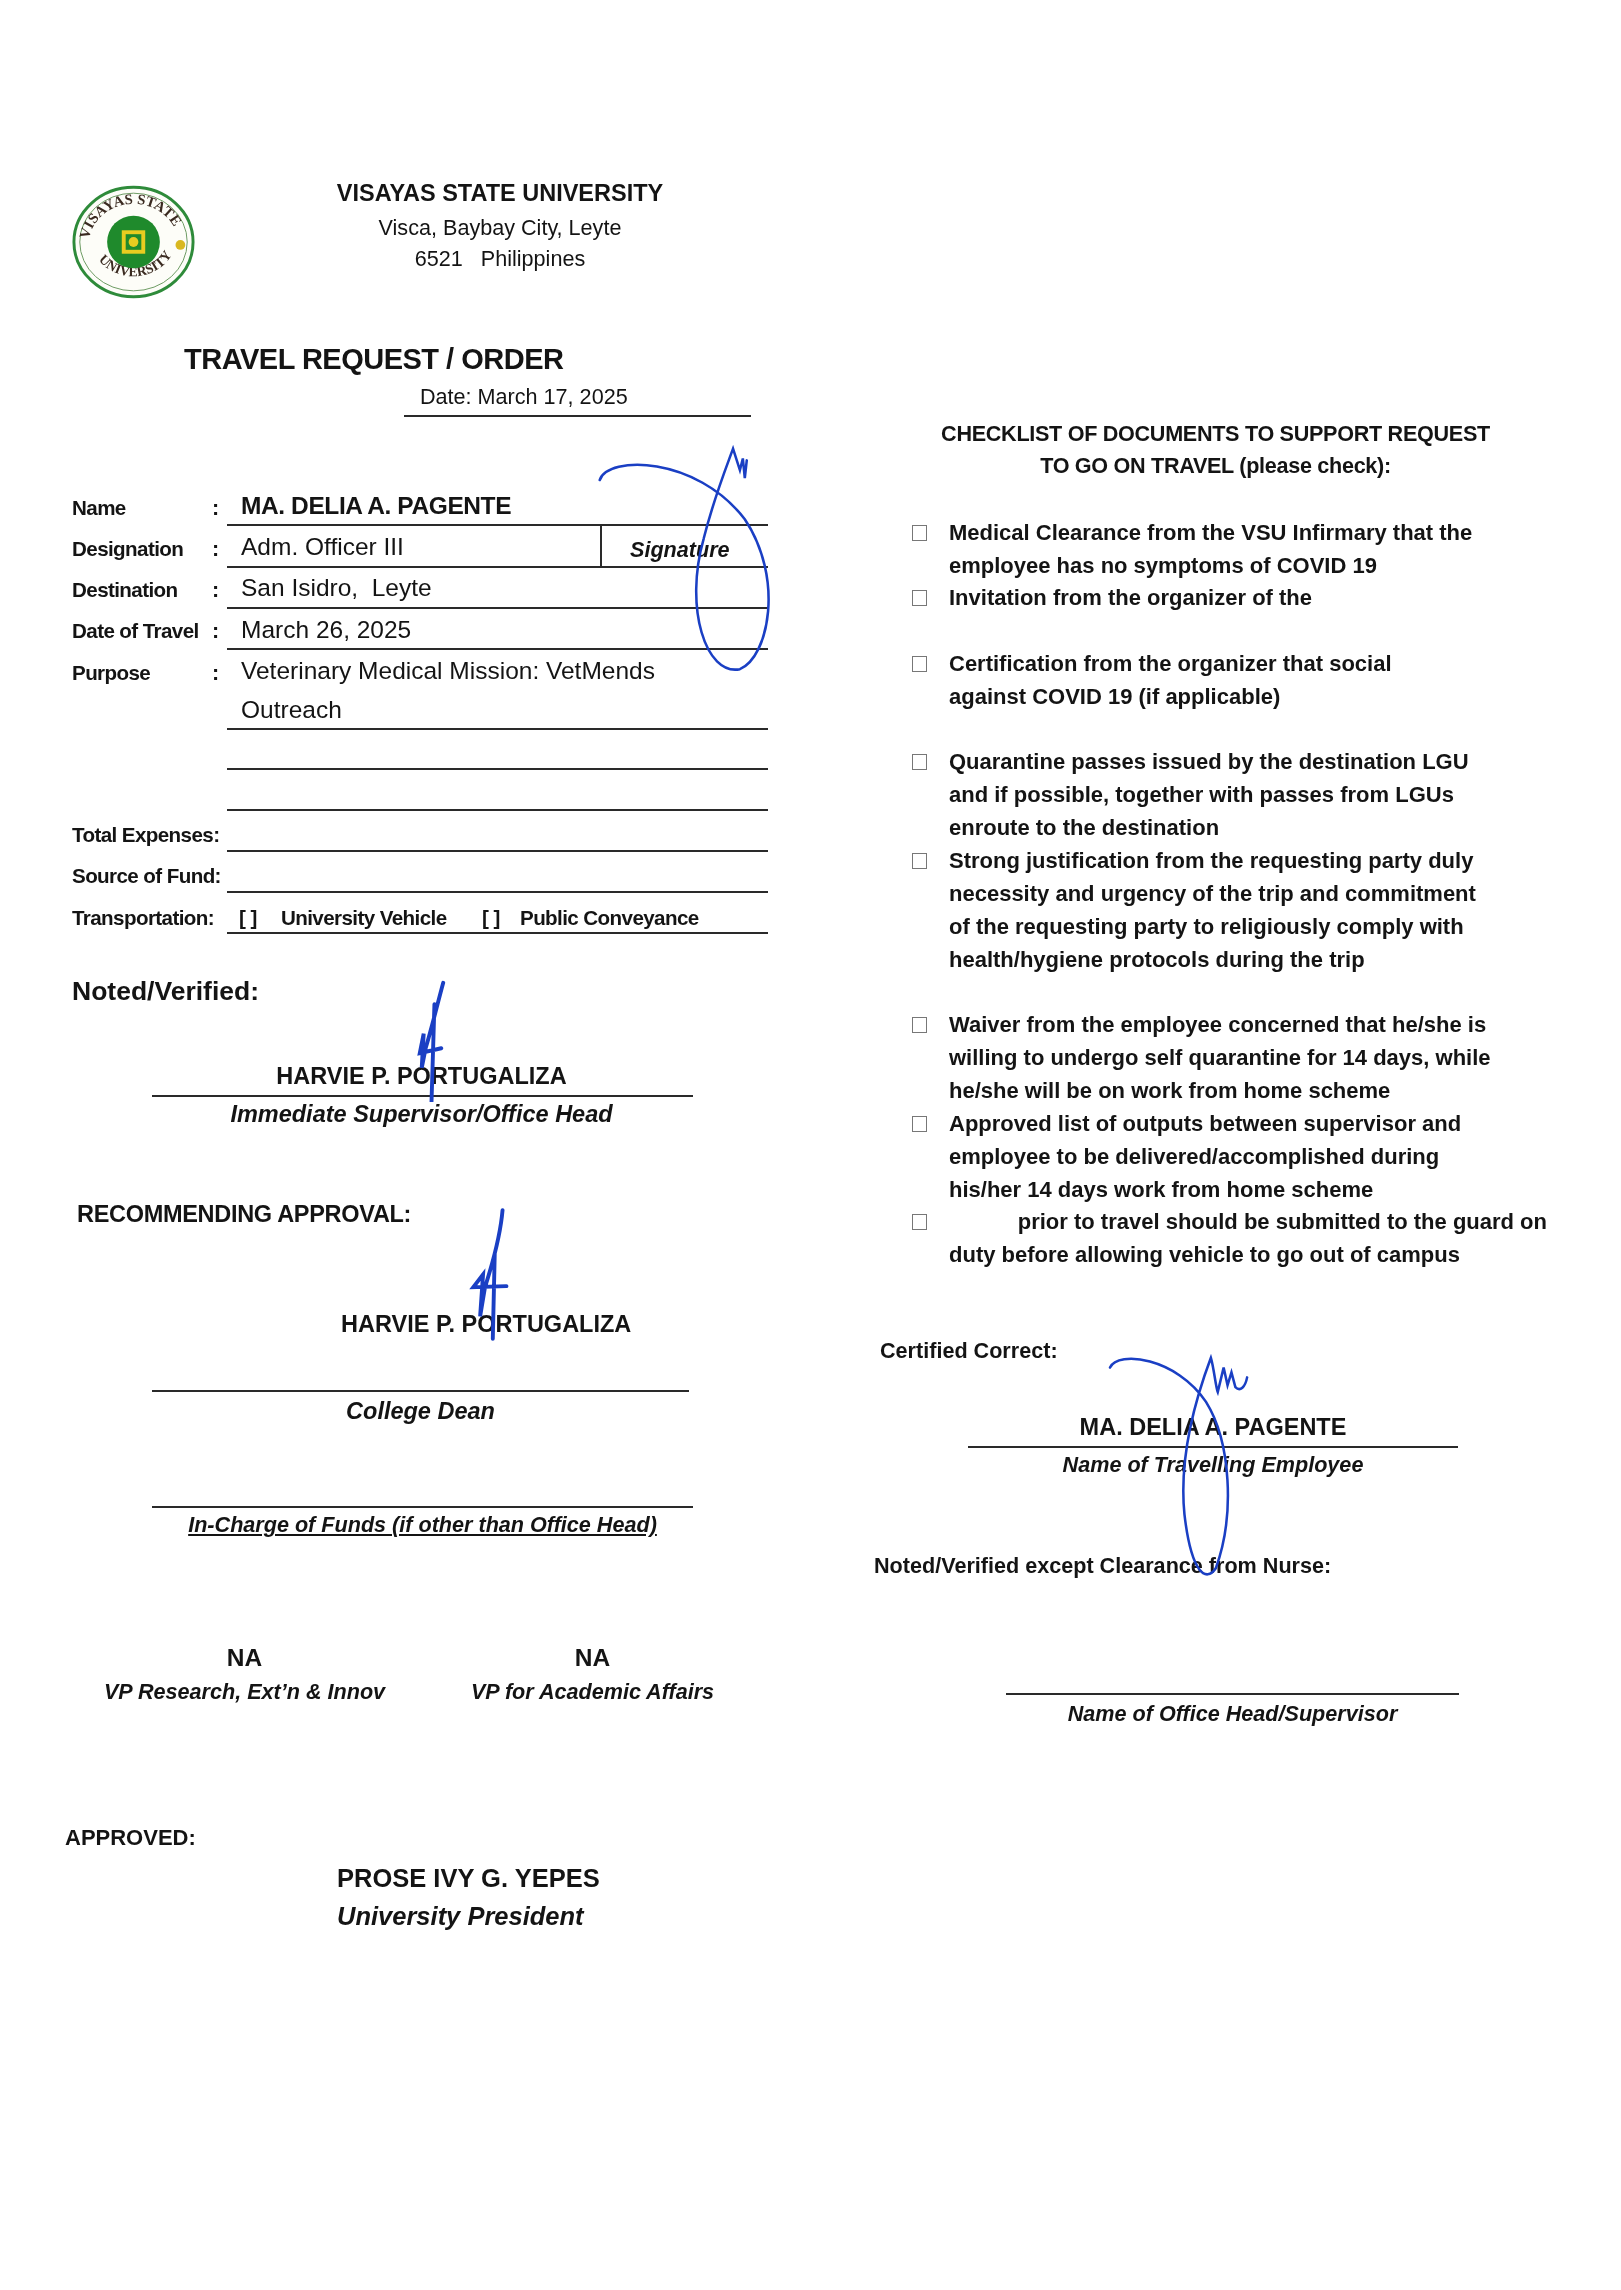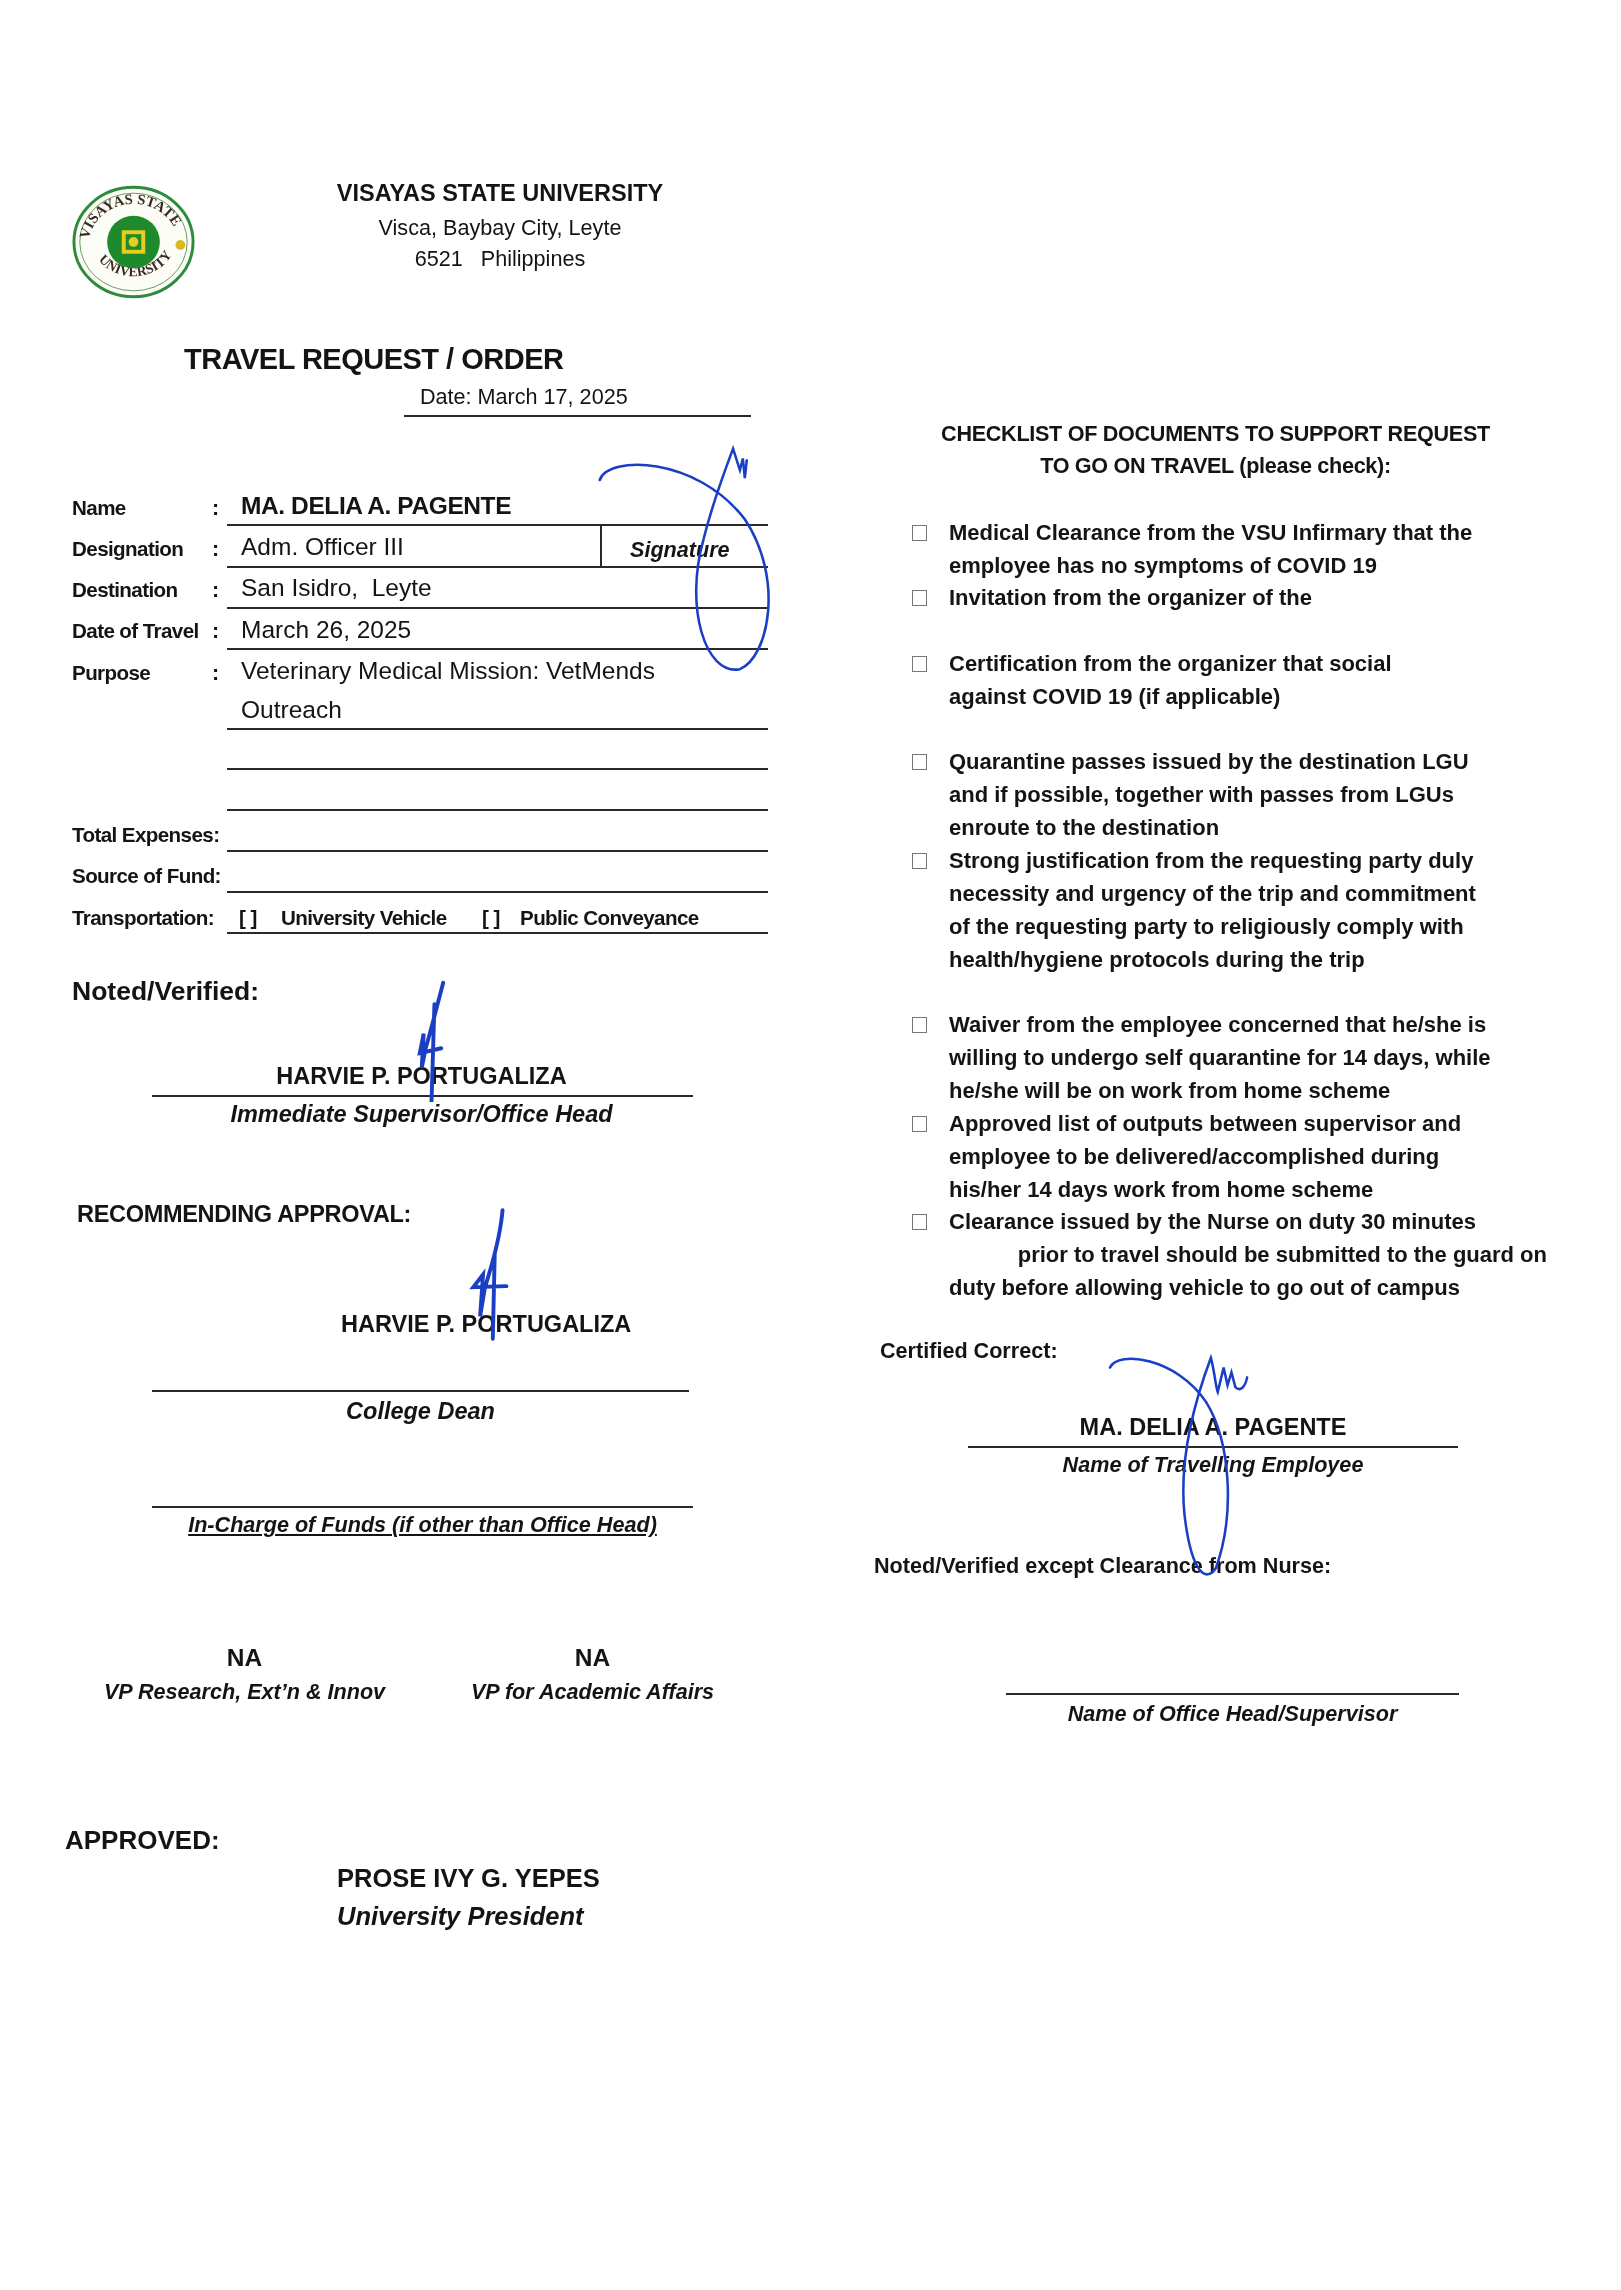--- a/index.html
+++ b/index.html
@@ -99,21 +99,21 @@
 <div class="rule" style="left:152px;top:1390px;width:537px;"></div>
 <div class="abs b i c" style="left:152px;top:1398px;width:537px;font-size:23.5px;">College Dean</div>
 <div class="rule" style="left:152px;top:1506px;width:541px;"></div>
 <div class="abs b i c" style="left:152px;top:1512px;width:541px;font-size:21.6px;text-decoration:underline;">In-Charge of Funds (if other than Office Head)</div>
 
 <div class="abs b c" style="left:78px;top:1644px;width:333px;font-size:24.5px;">NA</div>
 <div class="abs b i c" style="left:78px;top:1679px;width:333px;font-size:21.6px;">VP Research, Ext’n &amp; Innov</div>
 <div class="abs b c" style="left:426px;top:1644px;width:333px;font-size:24.5px;">NA</div>
 <div class="abs b i c" style="left:426px;top:1679px;width:333px;font-size:21.6px;">VP for Academic Affairs</div>
 
-<div class="abs b" style="left:65px;top:1825px;font-size:26px;">APPROVED:</div>
+<div class="abs b" style="left:65px;top:1825px;font-size:22px;">APPROVED:</div>
 <div class="abs b" style="left:337px;top:1864px;font-size:25.5px;">PROSE IVY G. YEPES</div>
 <div class="abs b i" style="left:337px;top:1902px;font-size:25.5px;">University President</div>
 
 <div class="abs b c" style="left:902px;top:421px;width:627px;font-size:21.6px;letter-spacing:-0.3px;">CHECKLIST OF DOCUMENTS TO SUPPORT REQUEST</div>
 <div class="abs b c" style="left:902px;top:453px;width:627px;font-size:21.6px;letter-spacing:-0.3px;">TO GO ON TRAVEL (please check):</div>
 
 <div id="checklist">
     <div class="chk-item" style="top: 516px; height: 66px;">
       <span class="chk-box"></span>
       <div class="chk-text">
@@ -163,21 +163,20 @@
       <span class="chk-box"></span>
       <div class="chk-text">
         <div style="white-space: nowrap;">Approved list of outputs between supervisor and</div>
         <div style="white-space: nowrap;">employee to be delivered/accomplished during</div>
         <div style="white-space: nowrap;">his/her 14 days work from home scheme</div>
       </div>
     </div>
     <div class="chk-item" style="top: 1205px; height: 99px;">
       <span class="chk-box"></span>
       <div class="chk-text">
-        <div style="white-space: nowrap;">Clearance issued by the Nurse on duty 30 minutes</div>
         <div style="white-space: nowrap; text-align: right;">prior to travel should be submitted to the guard on</div>
         <div style="white-space: nowrap;">duty before allowing vehicle to go out of campus</div>
       </div>
     </div>
   </div>
 
 <div class="abs b" style="left:880px;top:1338px;font-size:21.6px;">Certified Correct:</div>
 <div class="abs b c" style="left:968px;top:1414px;width:490px;font-size:23.5px;">MA. DELIA A. PAGENTE</div>
 <div class="rule" style="left:968px;top:1446px;width:490px;"></div>
 <div class="abs b i c" style="left:968px;top:1452px;width:490px;font-size:21.6px;">Name of Travelling Employee</div>

